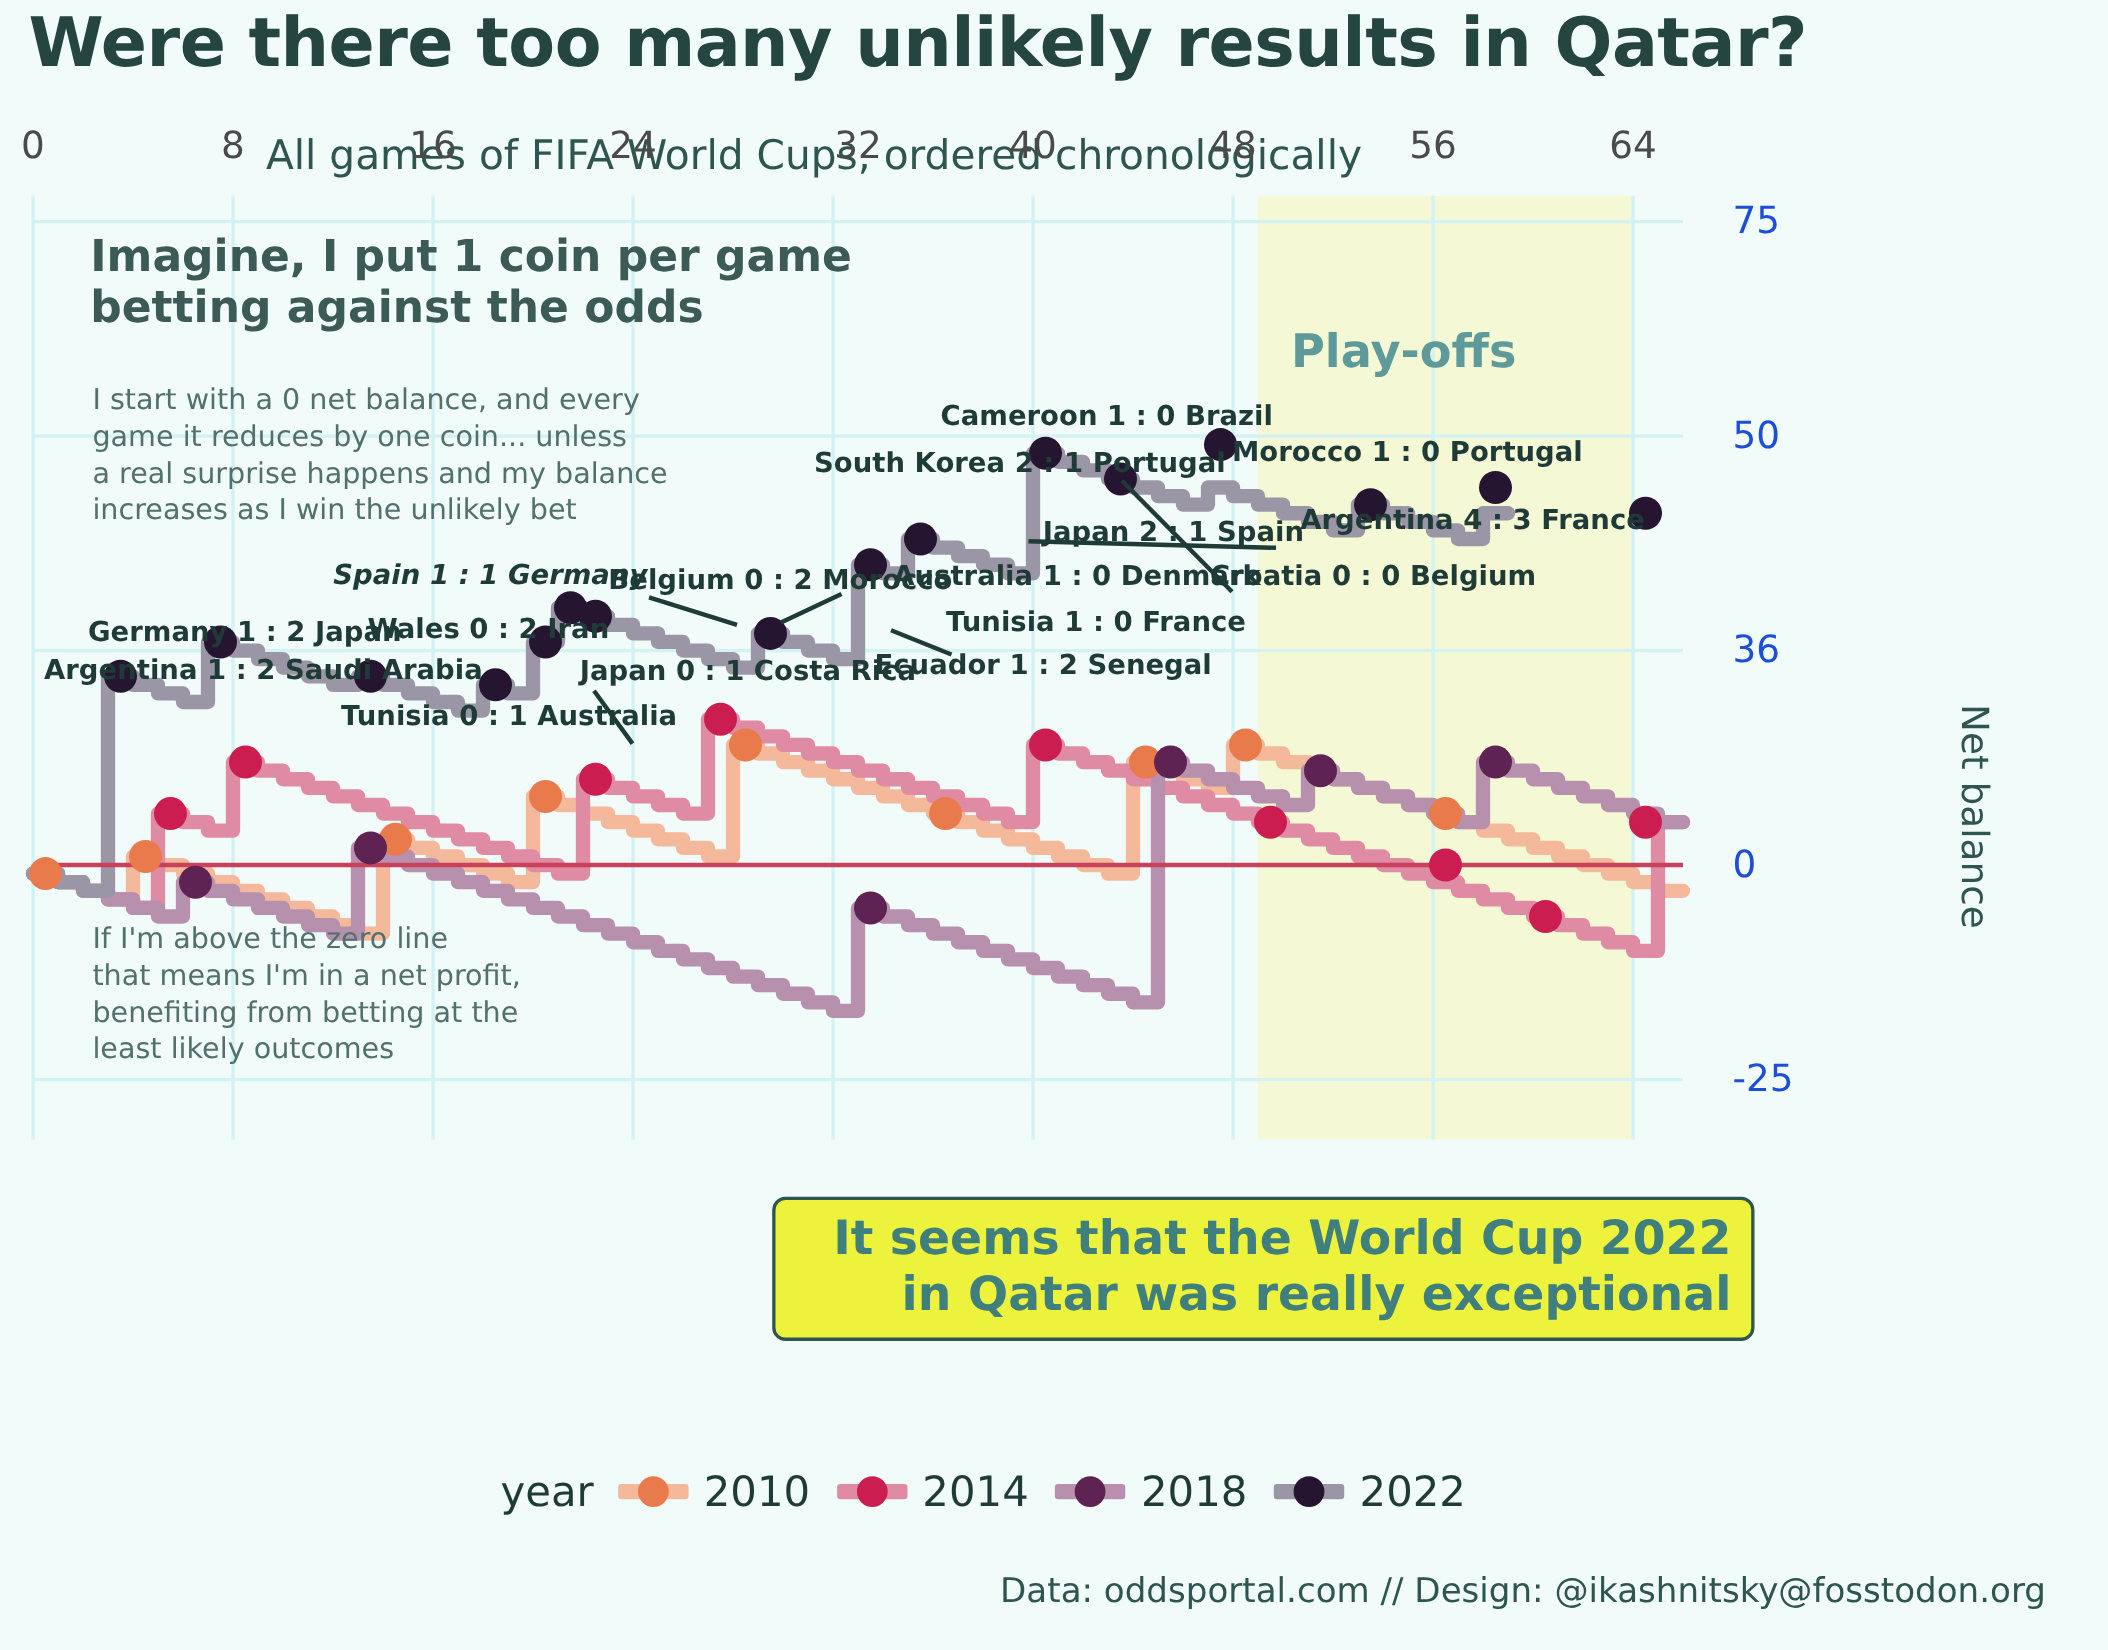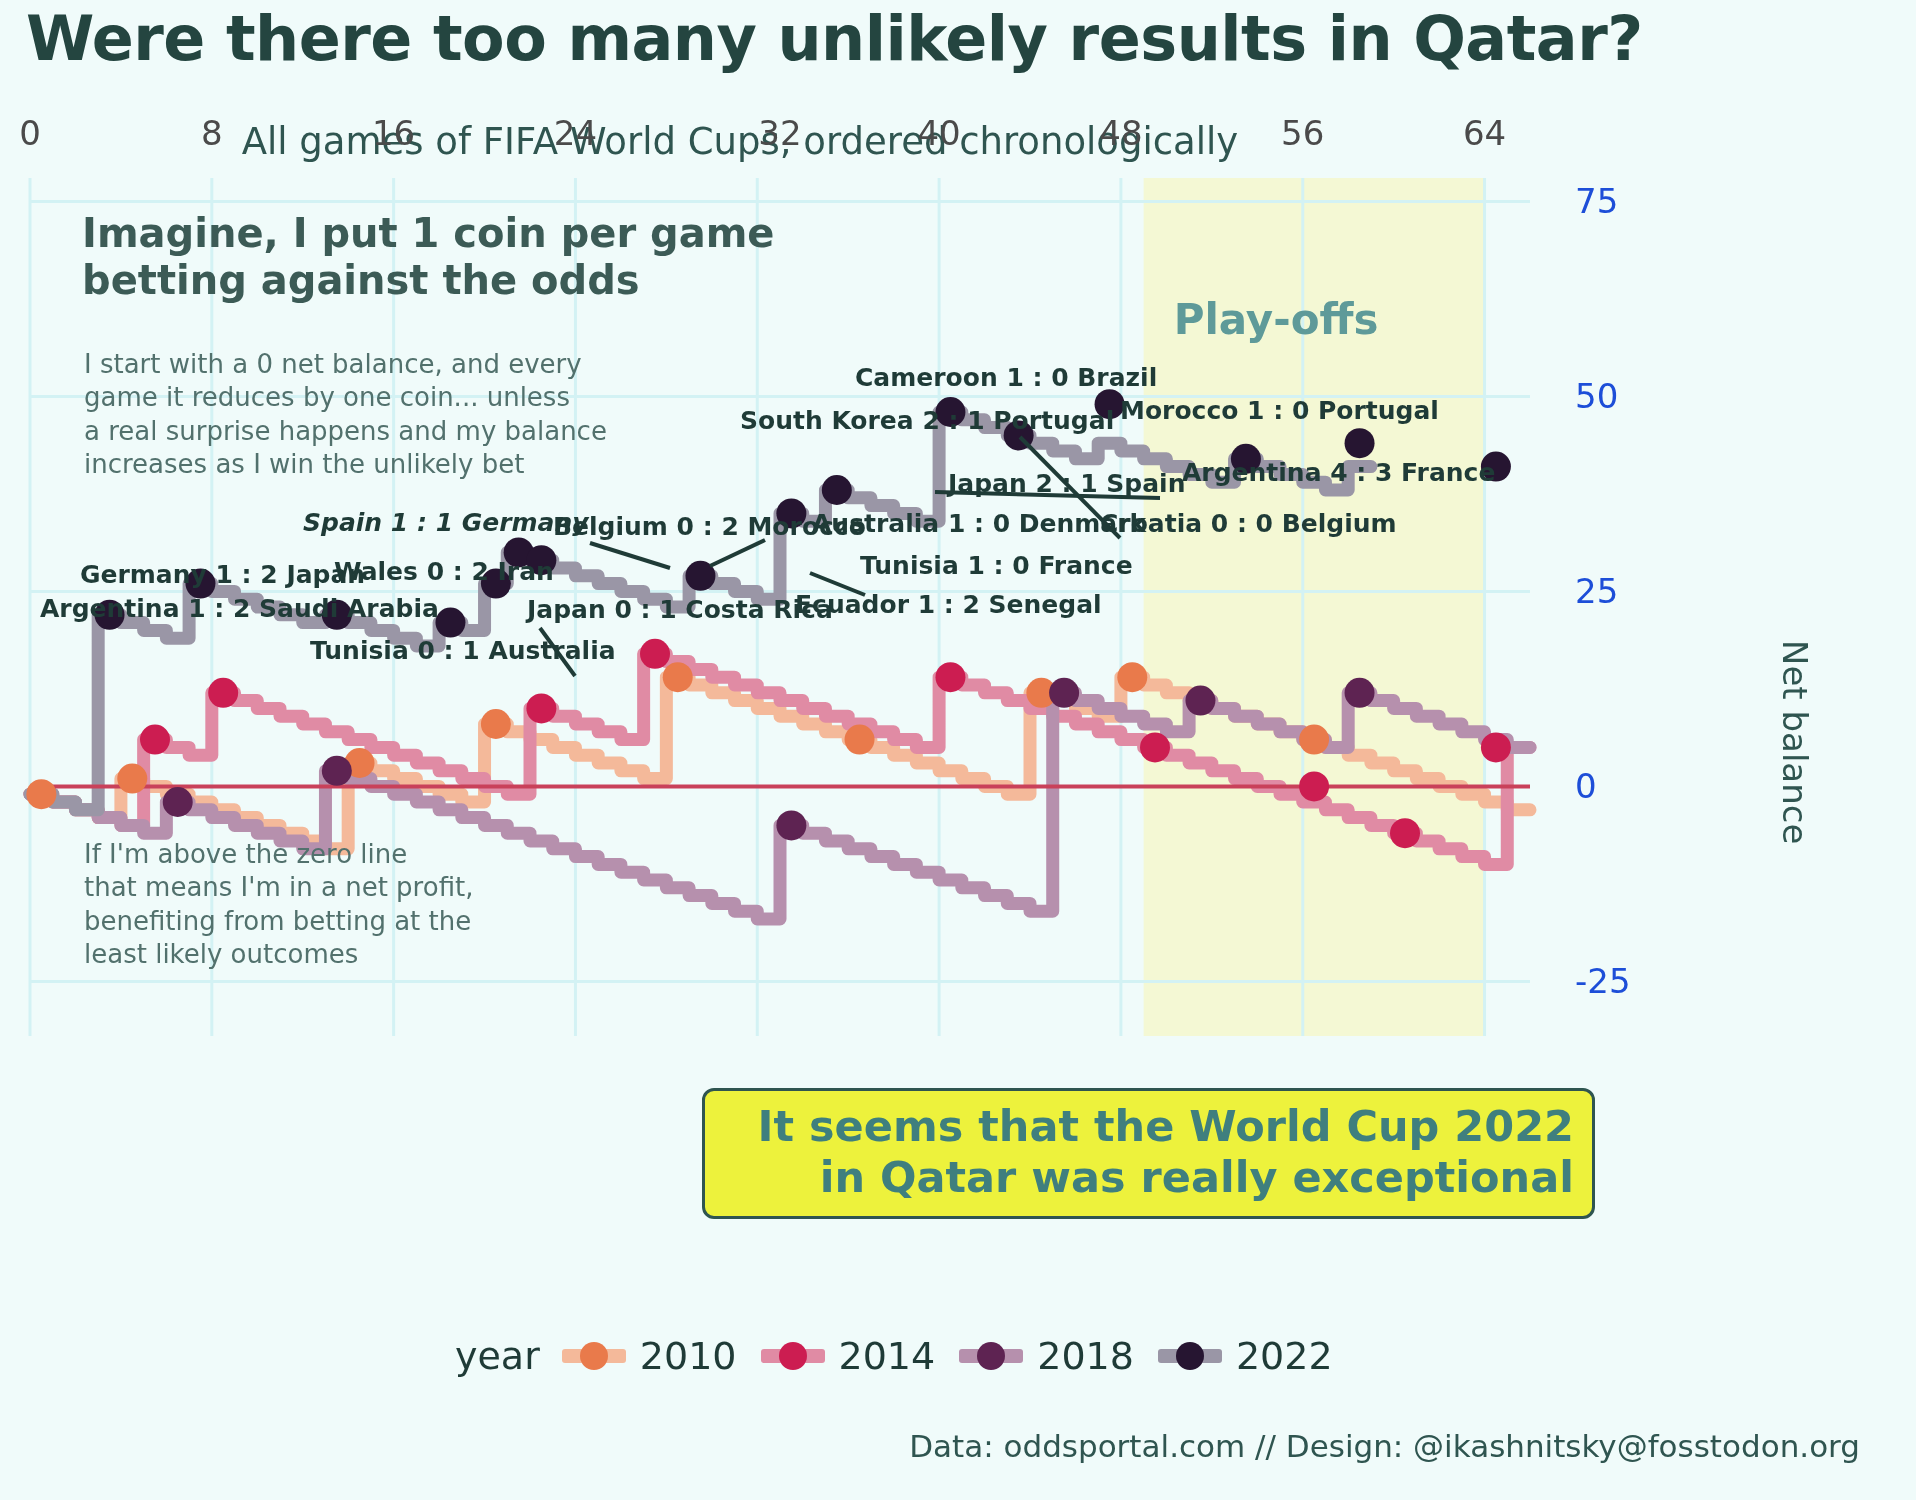--- a/index.html
+++ b/index.html
@@ -159,21 +159,21 @@
         <div class="xtick" style="left: 545.455px; top: -65px;">24</div>
         <div class="xtick" style="left: 750px; top: -65px;">32</div>
         <div class="xtick" style="left: 909.091px; top: -65px;">40</div>
         <div class="xtick" style="left: 1090.91px; top: -65px;">48</div>
         <div class="xtick" style="left: 1272.73px; top: -65px;">56</div>
         <div class="xtick" style="left: 1454.55px; top: -65px;">64</div>
       </div>
     <div id="yticks">
         <div class="ytick" style="top: 803.4px;">-25</div>
         <div class="ytick" style="top: 608.4px;">0</div>
-        <div class="ytick" style="top: 413.4px;">25</div>
+        <div class="ytick" style="top: 413.4px;">36</div>
         <div class="ytick" style="top: 218.4px;">50</div>
         <div class="ytick" style="top: 23.4px;">75</div>
       </div>
   </div>
 
   <div class="ylab">Net balance</div>
 
   <div class="playoffs" id="playoffs-label" style="left: 1173.64px; top: 295px;">Play-offs</div>
 
   <div class="lead" style="left:82px;top:210px;">

